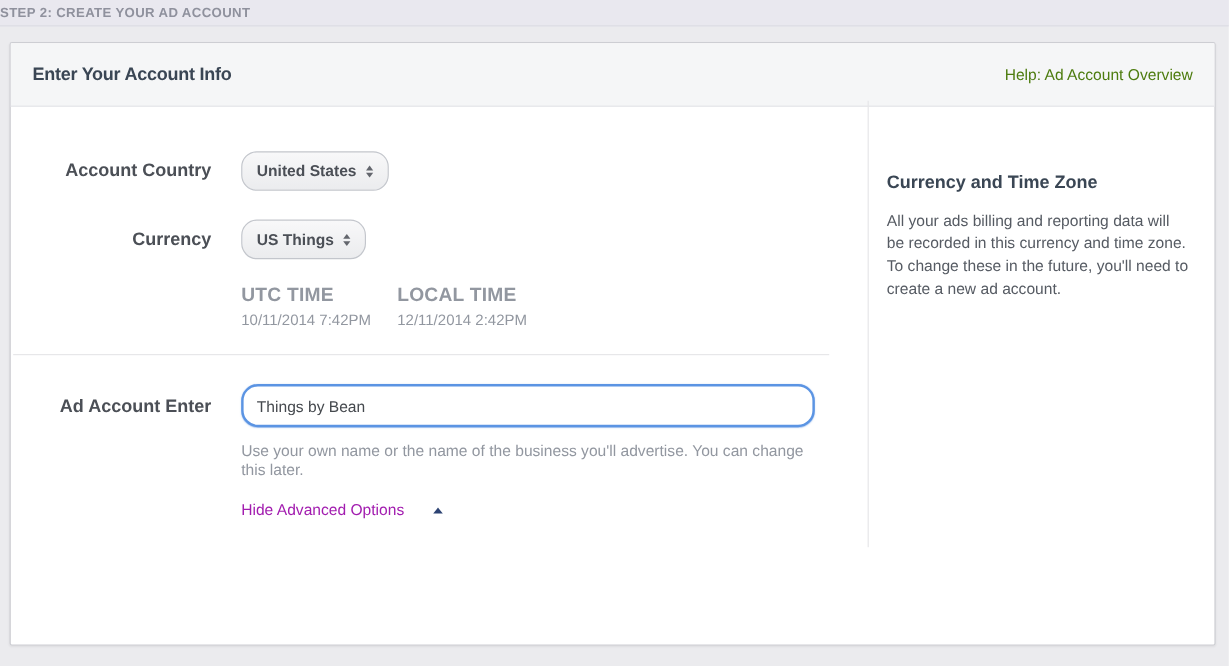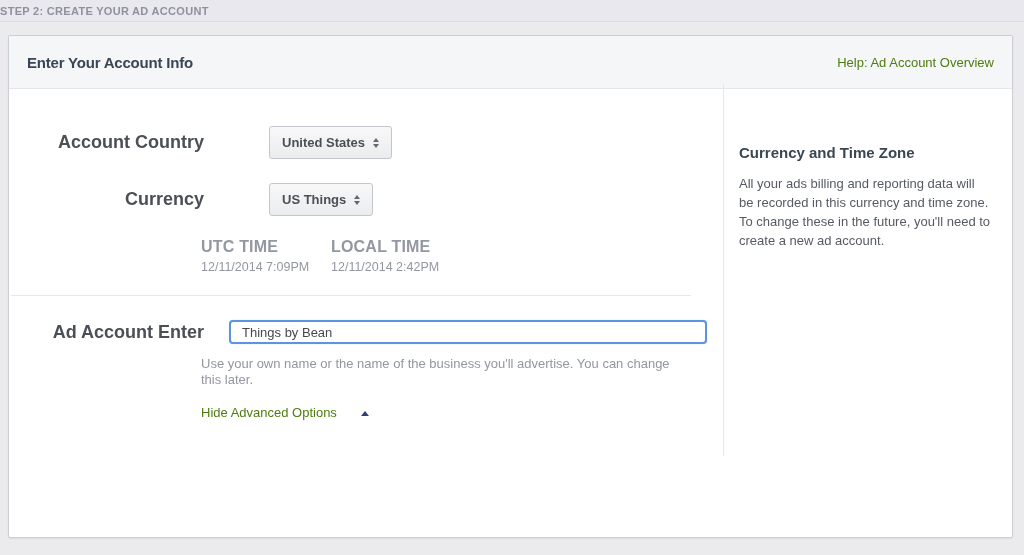--- a/index.html
+++ b/index.html
@@ -50,34 +50,32 @@
   .card-body { position: relative; display: flex; height: 449px; }
 
   
   .form-col { width: 714px; padding-top: 37px; }
 
   .form-row { display: flex; align-items: center; }
   .form-row.mb-24 { margin-bottom: 24px; }
   .form-row.mb-22 { margin-bottom: 22px; }
   .form-label {
     width: 167px; text-align: right; margin-right: 25px;
-    font-size: 18px; font-weight: bold; color: #4b4f56;
+    font-size: 15px; font-weight: bold; color: #4b4f56;
     flex-shrink: 0;
-    margin-left: 28px;
   }
 
   .select-btn {
     display: inline-flex; align-items: center;
     height: 33px; padding: 0 12px;
     background: linear-gradient(#f8f8f9, #ebecee);
     border: 1px solid #c3c6cc;
-    border-radius: 3px;
+    border-radius: 13px;
     font-size: 13px; font-weight: bold; color: #4b4f56;
     cursor: pointer;
-    margin-left: 40px;
   }
   .select-arrows {
     display: inline-flex; flex-direction: column; gap: 2px; margin-left: 8px;
   }
   .select-arrows .tri-up {
     width: 0; height: 0;
     border-left: 3.5px solid transparent; border-right: 3.5px solid transparent;
     border-bottom: 4px solid #63666d;
   }
   .select-arrows .tri-down {
@@ -97,37 +95,37 @@
   }
 
   .h-divider {
     margin: 21px 0 0 2px; width: 680px; height: 0;
     border-top: 1px solid #e7e7e9;
   }
 
   
   .name-row { margin-top: 24px; }
   .text-input {
-    width: 478px; height: 24px;
+    width: 478px; height: 36px;
     border: 2px solid #5b94e3;
-    border-radius: 4px;
+    border-radius: 14px;
     padding: 0 11px;
     font-family: "Liberation Sans", "DejaVu Sans", sans-serif;
     font-size: 13px; color: #45494e;
     outline: none;
     box-shadow: 0 0 1px rgba(91,148,227,0.5);
   }
   .helper-text {
     margin: 12px 0 0 192px; max-width: 472px;
     font-size: 13px; line-height: 16px; color: #9297a0;
   }
   .advanced-link {
     display: inline-flex; align-items: center;
     margin: 17px 0 0 192px;
-    font-size: 13px; color: #4d7c0f; text-decoration: none; cursor: pointer; gap: 18px;
+    font-size: 13px; color: #a21caf; text-decoration: none; cursor: pointer; gap: 18px;
   }
   .caret-up {
     width: 0; height: 0; margin-left: 6px; margin-top: 1px;
     border-left: 4px solid transparent; border-right: 4px solid transparent;
     border-bottom: 5px solid #2d4373;
   }
 
   
   .v-divider {
     position: absolute; left: 714px; top: -5px; height: 372px; width: 1px;
@@ -181,21 +179,21 @@
             <span class="tri-up"></span>
               <span class="tri-down"></span>
           </span>
         </div>
       </div>
 
 
       <div class="time-block">
         <div class="time-cell">
           <div class="time-head">UTC TIME</div>
-          <div class="time-value">12/11/2014 7:09PM</div>
+          <div class="time-value">10/11/2014 7:42PM</div>
         </div>
         <div class="time-cell">
           <div class="time-head">LOCAL TIME</div>
           <div class="time-value">12/11/2014 2:42PM</div>
         </div>
       </div>
 
       <div class="h-divider"></div>
 
       <div class="form-row name-row">

